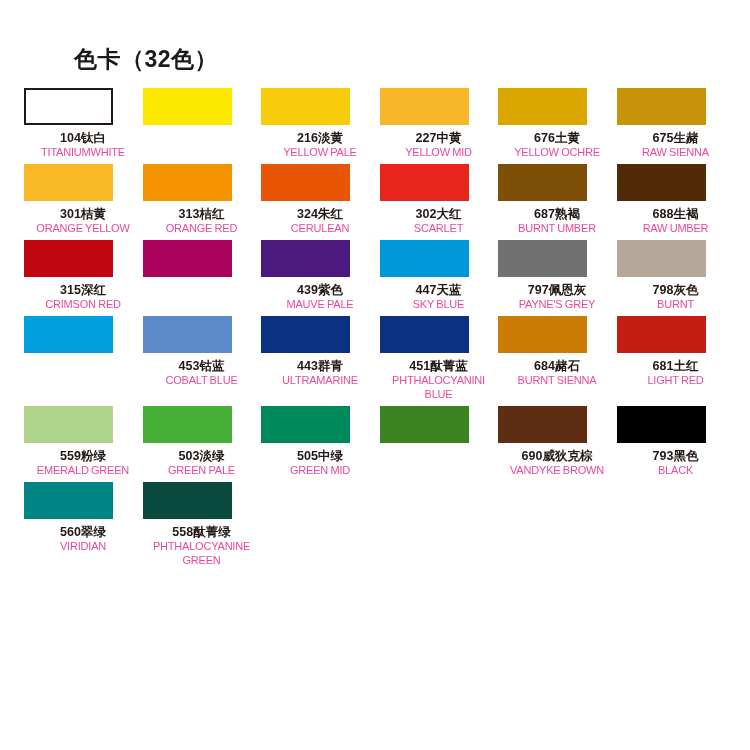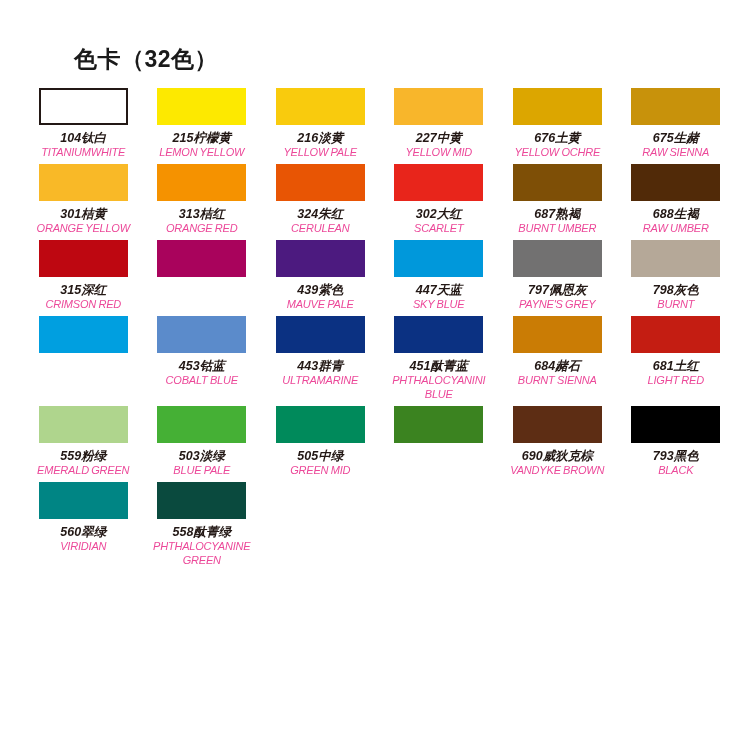--- a/index.html
+++ b/index.html
@@ -36,23 +36,21 @@
     top: 88px;
     width: 712px;
     display: flex;
     flex-wrap: wrap;
   }
   .cell {
     width: 118.5px;
     box-sizing: border-box;
     display: flex;
     flex-direction: column;
-    align-items: center;
     margin-bottom: 5px;
-    font-style: italic;
   }
   .swatch {
     width: 89px;
     height: 37px;
     margin-bottom: 6px;
   }
   .swatch.outlined {
     border: 2px solid #231815;
     width: 85px;
     height: 33px;
@@ -88,24 +86,20 @@
   <div class="grid">
       <div class="cell">
         <div class="swatch outlined" style="background: rgb(255, 255, 255);"></div>
         <div class="names">
           <span class="name-cn">104钛白</span>
           <span class="name-en">TITANIUMWHITE</span>
         </div>
       </div>
       <div class="cell">
         <div class="swatch" style="background: rgb(253, 233, 0);"></div>
-        <div class="names">
-          <span class="name-cn">215柠檬黄</span>
-          <span class="name-en">LEMON YELLOW</span>
-        </div>
       </div>
       <div class="cell">
         <div class="swatch" style="background: rgb(249, 203, 13);"></div>
         <div class="names">
           <span class="name-cn">216淡黄</span>
           <span class="name-en">YELLOW PALE</span>
         </div>
       </div>
       <div class="cell">
         <div class="swatch" style="background: rgb(248, 182, 43);"></div>
@@ -250,21 +244,21 @@
         <div class="swatch" style="background: rgb(175, 213, 141);"></div>
         <div class="names">
           <span class="name-cn">559粉绿</span>
           <span class="name-en">EMERALD GREEN</span>
         </div>
       </div>
       <div class="cell">
         <div class="swatch" style="background: rgb(69, 176, 53);"></div>
         <div class="names">
           <span class="name-cn">503淡绿</span>
-          <span class="name-en">BLUE PALE</span>
+          <span class="name-en">GREEN PALE</span>
         </div>
       </div>
       <div class="cell">
         <div class="swatch" style="background: rgb(0, 138, 91);"></div>
         <div class="names">
           <span class="name-cn">505中绿</span>
           <span class="name-en">GREEN MID</span>
         </div>
       </div>
       <div class="cell">

